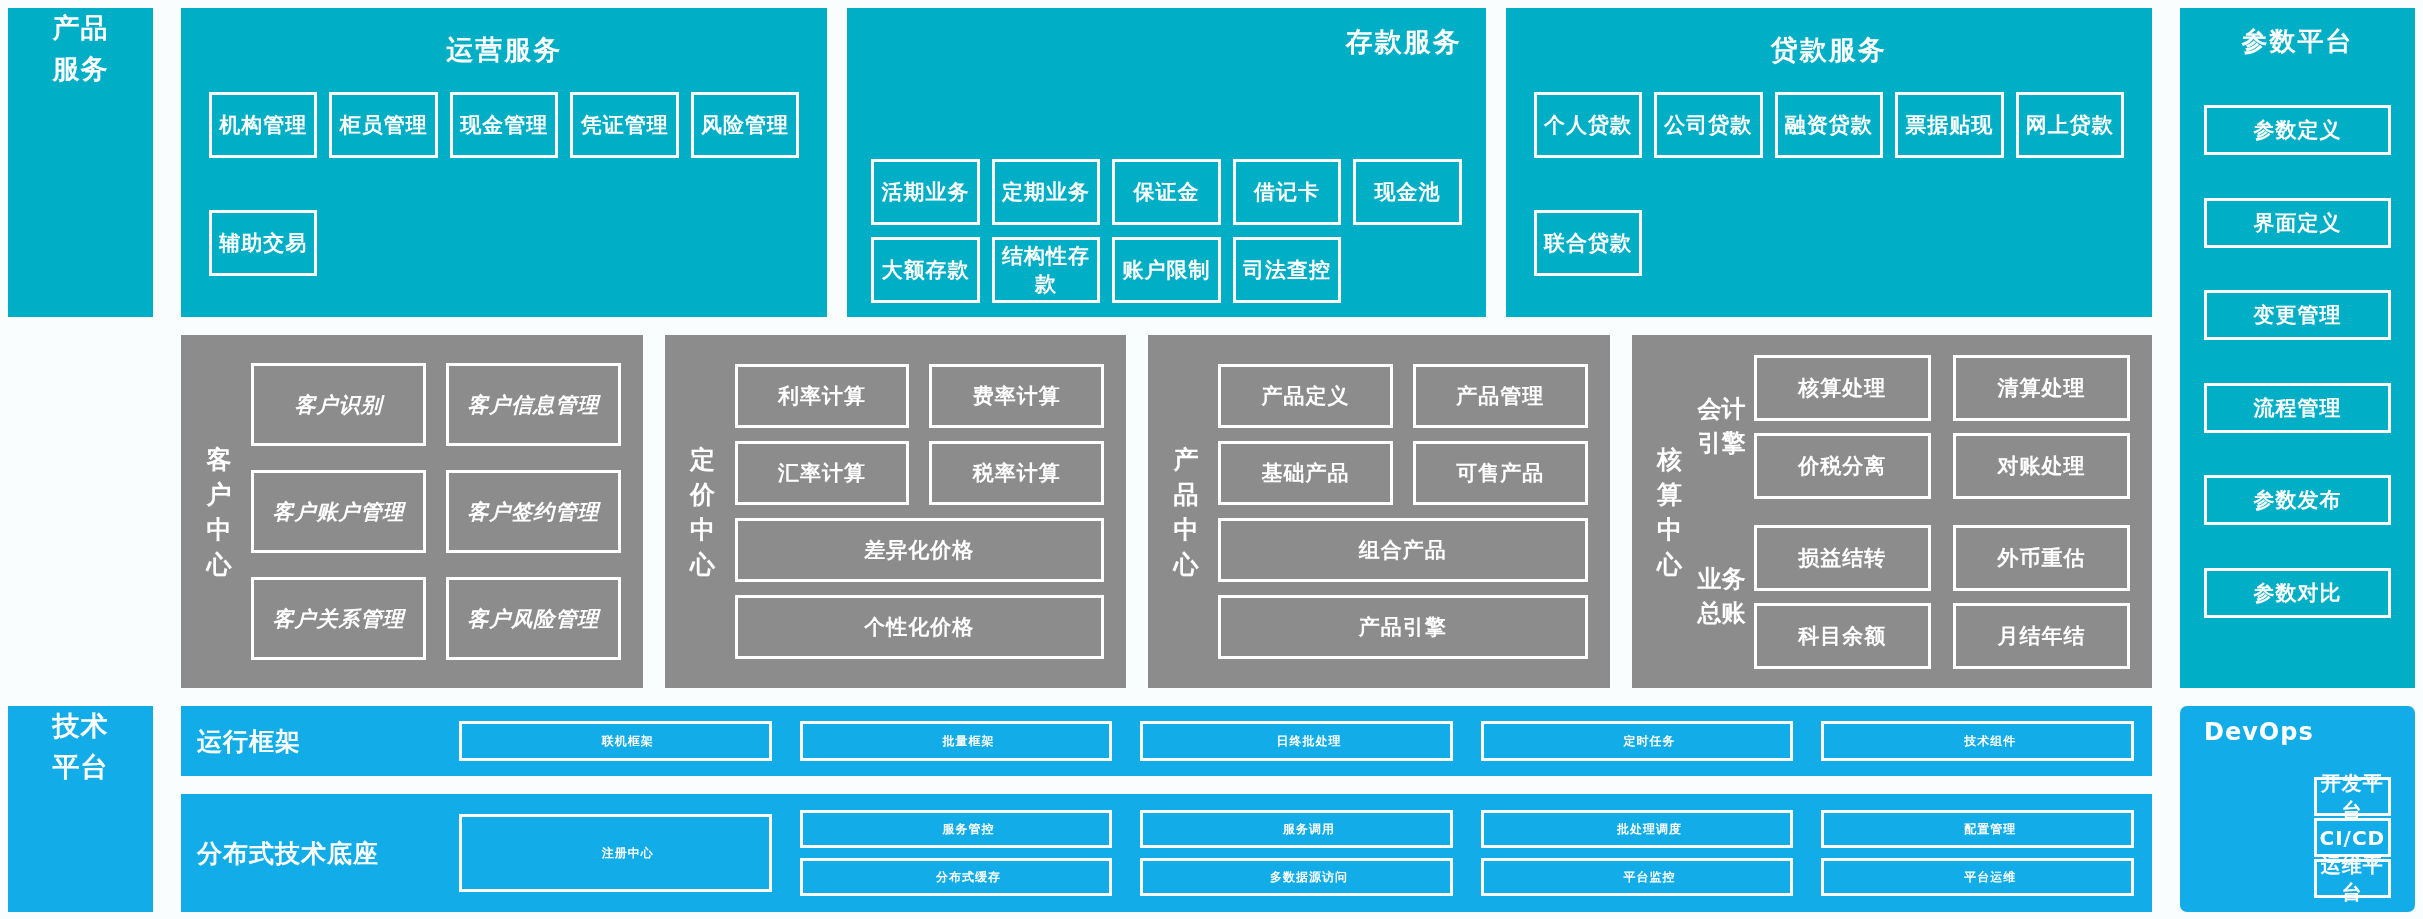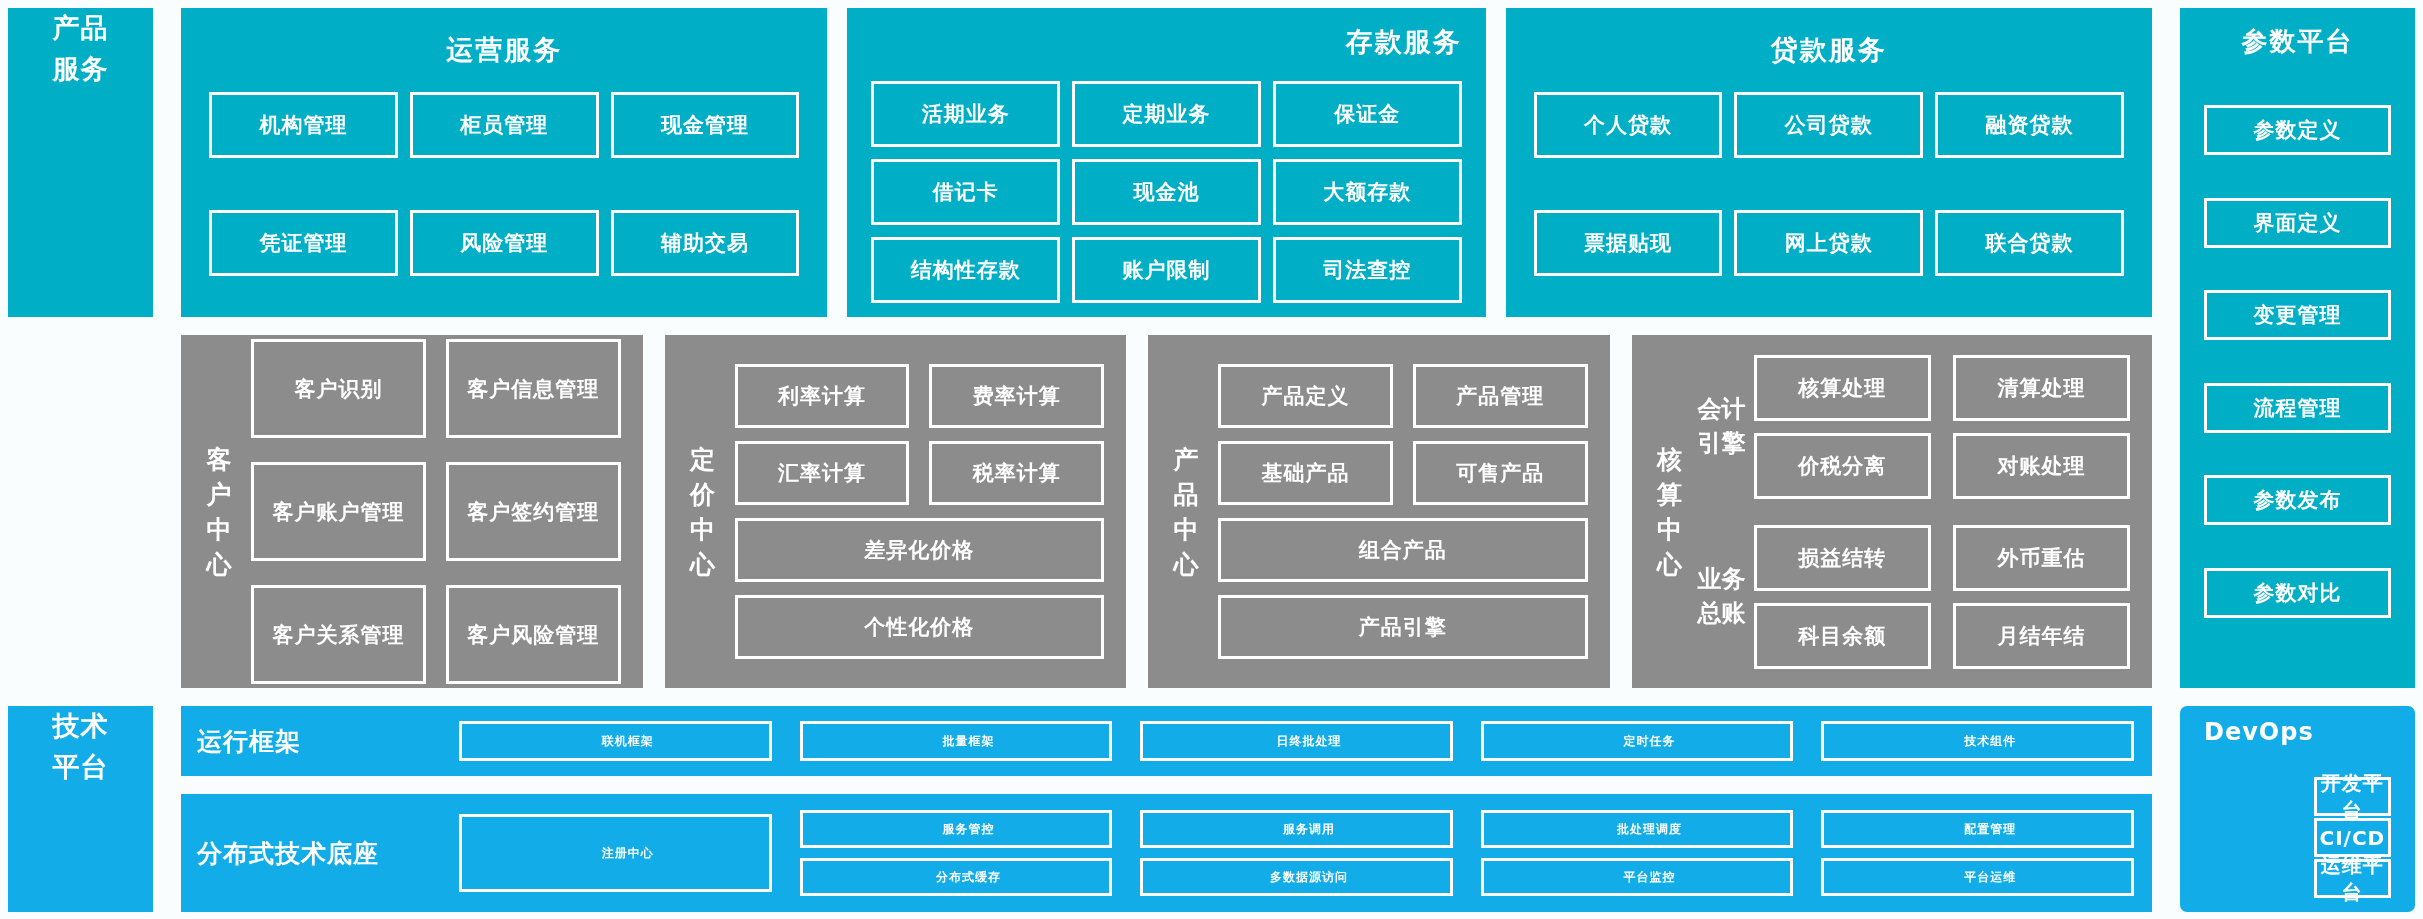--- a/index.html
+++ b/index.html
@@ -18,39 +18,39 @@
   .blue{background:#12ade9;}
   .rail{display:flex;justify-content:center;color:#fff;
     font-weight:bold;font-size:27px;line-height:1.5;text-align:center;white-space:pre-line;letter-spacing:1px;}
   .row{display:flex;gap:20px;min-width:0;}
   .sec{flex:1;display:flex;flex-direction:column;color:#fff;box-sizing:border-box;min-width:0;}
   .sec-title{margin:0;font-size:27px;font-weight:bold;text-align:center;letter-spacing:2px;line-height:32px;}
   .sec-2 .sec-title{padding-top:26px;}
   .sec-3 .sec-title{padding-top:18px;text-align:right;}
   .box{border:3px solid #fff;box-sizing:border-box;display:flex;align-items:center;justify-content:center;
     font-size:21px;font-weight:bold;color:#fff;text-align:center;letter-spacing:1px;}
-  .grid3{display:grid;grid-template-columns:repeat(3,1fr);column-gap:12px;margin-top:auto;font-family:Liberation Mono, monospace;}
+  .grid3{display:grid;grid-template-columns:repeat(5,1fr);column-gap:12px;margin-top:auto;font-family:Liberation Mono, monospace;}
   .sec-2 .grid3{row-gap:52px;}
   .sec-2{padding:0 28px 41px;}
   .sec-3 .grid3{row-gap:12px;}
   .sec-3{padding:0 24px 14px;}
   .grid3 .box{height:66px;}
   
   .param{grid-column:3;grid-row:1 / span 2;display:flex;flex-direction:column;color:#fff;
     padding:16px 24px 28px;box-sizing:border-box;}
   .param-title{margin:0;font-size:26px;font-weight:bold;text-align:center;letter-spacing:2px;}
   .param-boxes{flex:1;display:flex;flex-direction:column;justify-content:space-evenly;margin-top:4px;}
   .param .box{height:50px;}
   
   .mid{flex-direction:row;align-items:stretch;padding:0 22px 0 18px;}
   .vlabel{width:40px;display:flex;align-items:center;justify-content:center;font-weight:bold;
     font-size:25px;line-height:1.4;word-break:break-all;text-align:center;}
   .mid-grid{flex:1;display:grid;grid-template-columns:1fr 1fr;column-gap:20px;align-content:center;min-width:0;margin-left:12px;}
   .cust-grid{row-gap:24px;}
-  .cust-grid .box{height:99px;}
+  .cust-grid .box{height:83px;font-style:italic;}
   .four-grid{row-gap:13px;}
   .four-grid .box{height:64px;}
   .box.wide{grid-column:1 / -1;}
   .acct-wrap{flex:1;display:flex;flex-direction:column;justify-content:center;gap:26px;margin-left:8px;min-width:0;}
   .acct-group{display:flex;align-items:stretch;}
   .acct-group .vlabel{width:48px;font-size:24px;}
   .acct-grid{flex:1;display:grid;grid-template-columns:1fr 1fr;gap:12px 22px;margin-left:8px;}
   .acct-grid .box{height:66px;}
   
   .techcol{display:flex;flex-direction:column;gap:18px;min-width:0;}

